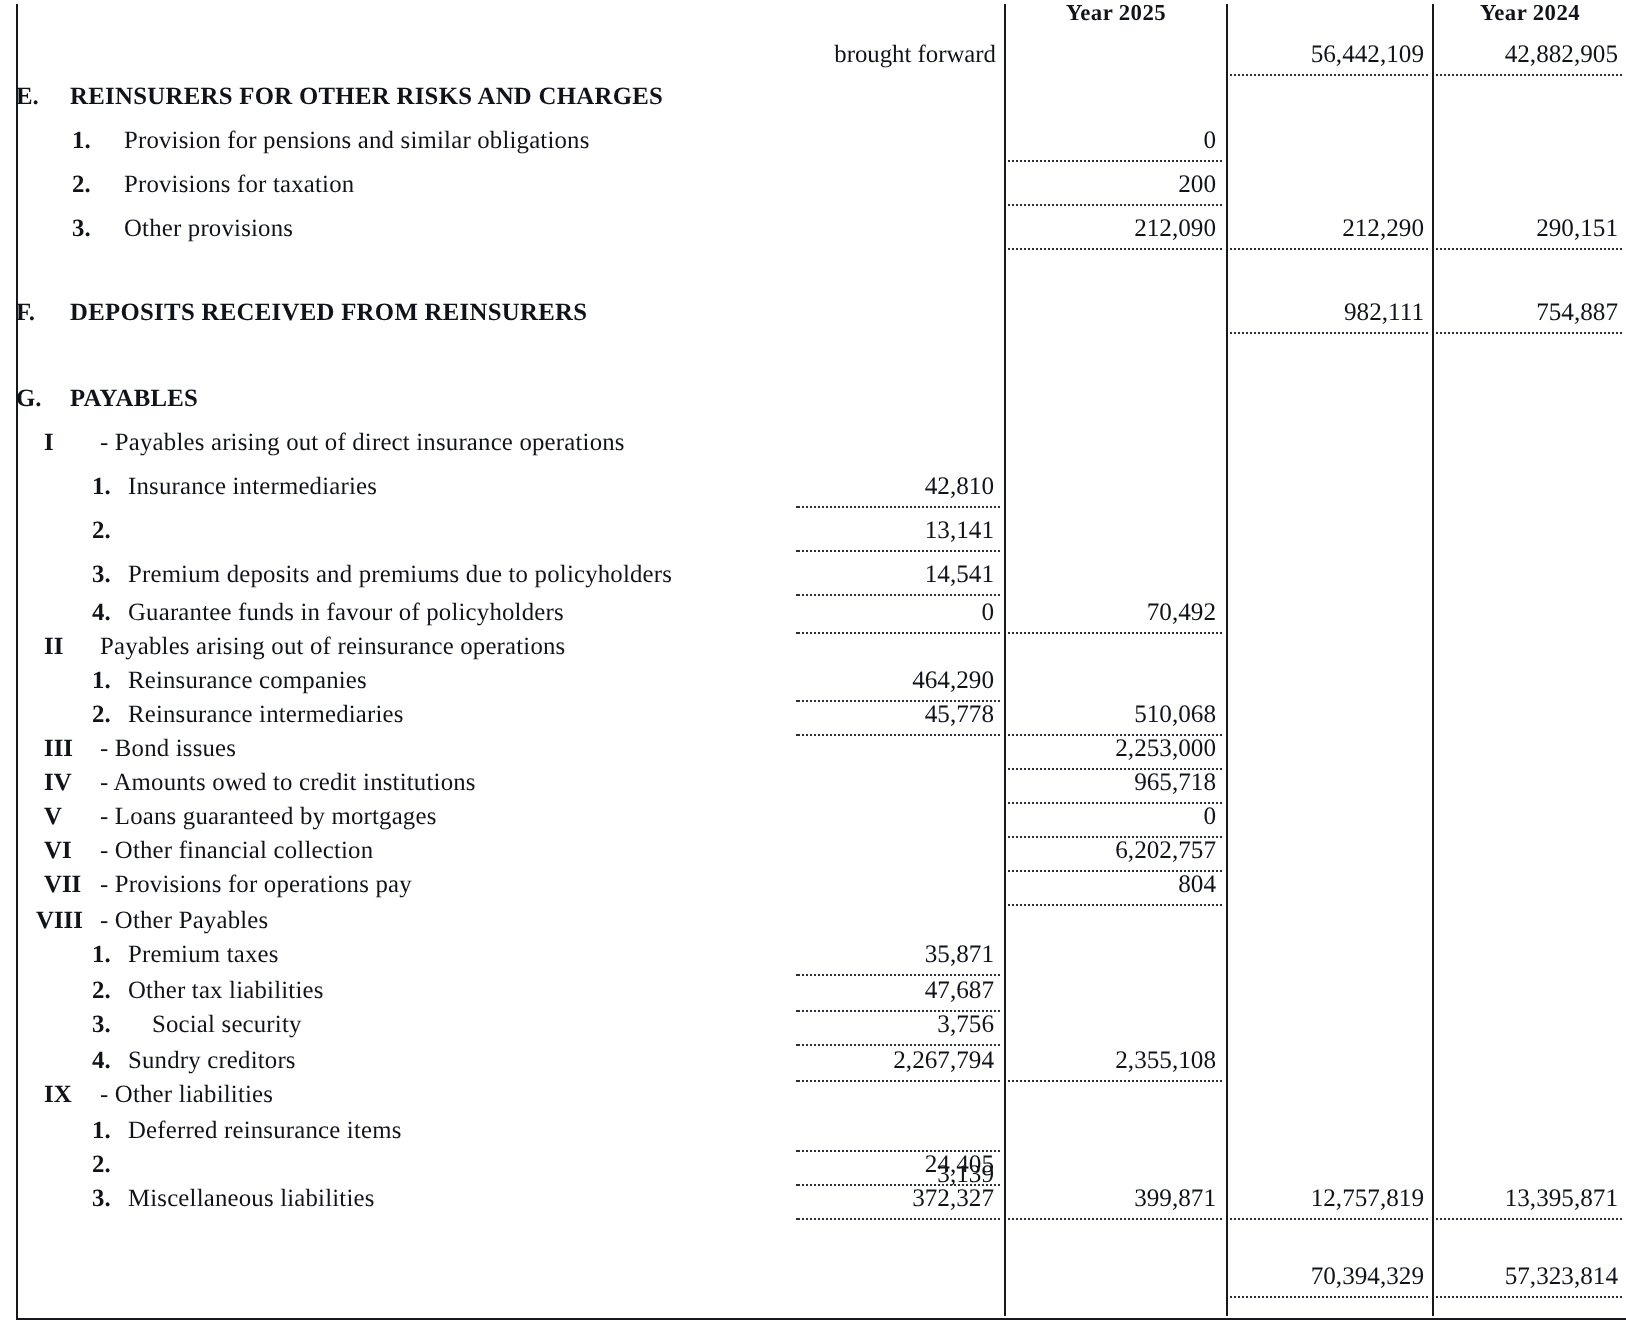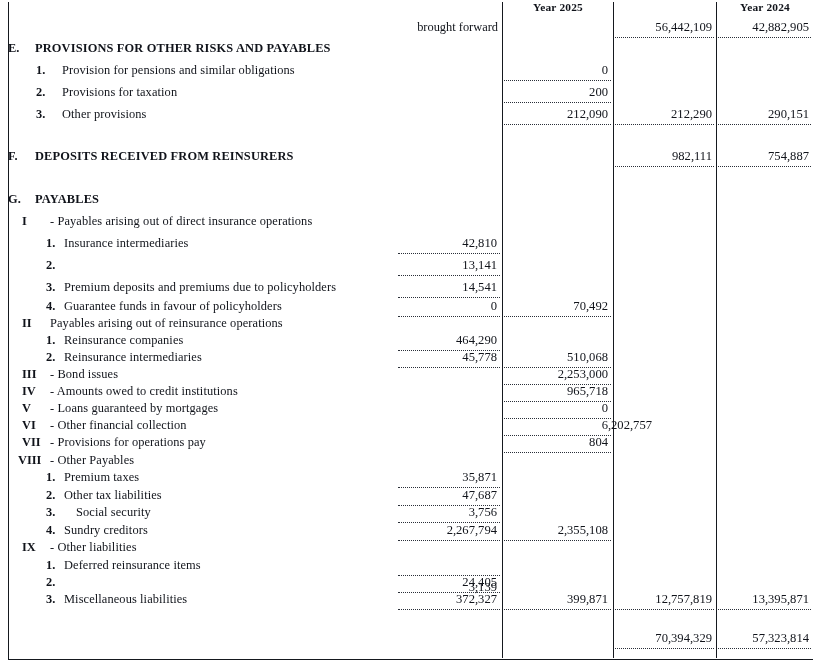--- a/index.html
+++ b/index.html
@@ -105,21 +105,21 @@
   <div class="hdr" style="left:503px; top:1px; width:110px;">Year 2025</div>
   <div class="hdr" style="left:717px; top:1px; width:96px;">Year 2024</div>
 
   <div class="fwd" style="left:300px; top:20px; width:198px;">brought forward</div>
   <div class="num" style="left:613px; top:20px; width:103px;">56,442,109</div>
   <div class="num" style="left:716px; top:20px; width:97px;">42,882,905</div>
   <div class="ul" style="left:615px; top:37px; width:99px;"></div>
   <div class="ul" style="left:718px; top:37px; width:93px;"></div>
 
   <div class="marker" style="left:8px; top:41px;">E.</div>
-  <div class="lbl caps" style="left:35px; top:41px;">PROVISIONS FOR OTHER RISKS AND PAYABLES</div>
+  <div class="lbl caps" style="left:35px; top:41px;">REINSURERS FOR OTHER RISKS AND CHARGES</div>
 
   <div class="marker" style="left:36px; top:63px;">1.</div>
   <div class="lbl" style="left:62px; top:63px;">Provision for pensions and similar obligations</div>
   <div class="num" style="left:502px; top:63px; width:110px;">0</div>
   <div class="ul" style="left:504px; top:80px; width:107px;"></div>
 
   <div class="marker" style="left:36px; top:85px;">2.</div>
   <div class="lbl" style="left:62px; top:85px;">Provisions for taxation</div>
   <div class="num" style="left:502px; top:85px; width:110px;">200</div>
   <div class="ul" style="left:504px; top:102px; width:107px;"></div>
@@ -192,21 +192,21 @@
   <div class="num" style="left:502px; top:384px; width:110px;">965,718</div>
   <div class="ul" style="left:504px; top:401px; width:107px;"></div>
 
   <div class="marker" style="left:22px; top:401px;">V</div>
   <div class="lbl" style="left:50px; top:401px;">- Loans guaranteed by mortgages</div>
   <div class="num" style="left:502px; top:401px; width:110px;">0</div>
   <div class="ul" style="left:504px; top:418px; width:107px;"></div>
 
   <div class="marker" style="left:22px; top:418px;">VI</div>
   <div class="lbl" style="left:50px; top:418px;">- Other financial collection</div>
-  <div class="num" style="left:502px; top:418px; width:110px;margin-left:44px;">6,202,757</div>
+  <div class="num" style="left:502px; top:418px; width:110px;">6,202,757</div>
   <div class="ul" style="left:504px; top:435px; width:107px;"></div>
 
   <div class="marker" style="left:22px; top:435px;">VII</div>
   <div class="lbl" style="left:50px; top:435px;">- Provisions for operations pay</div>
   <div class="num" style="left:502px; top:435px; width:110px;">804</div>
   <div class="ul" style="left:504px; top:452px; width:107px;"></div>
 
   <div class="marker" style="left:18px; top:453px;">VIII</div>
   <div class="lbl" style="left:50px; top:453px;">- Other Payables</div>
 

